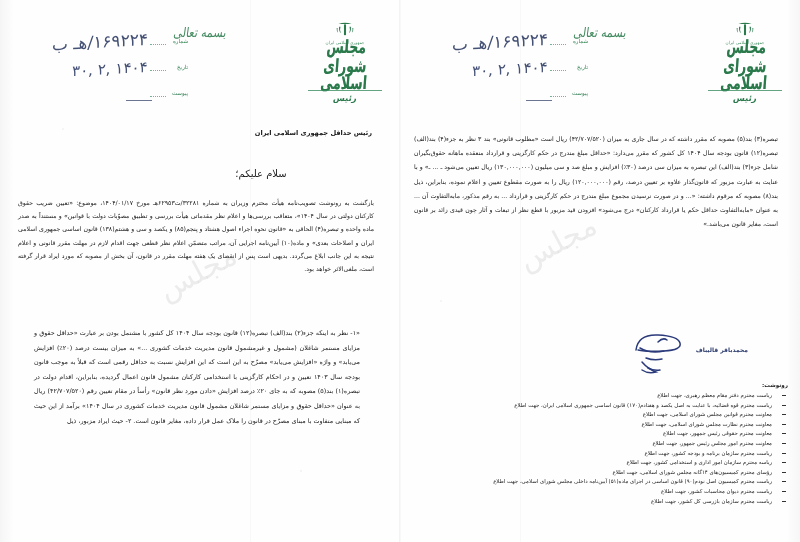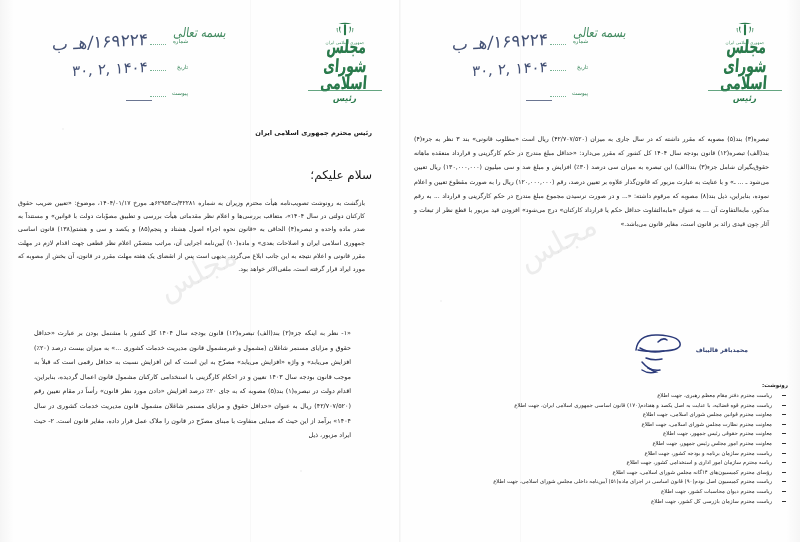--- a/index.html
+++ b/index.html
@@ -182,33 +182,33 @@
     font-size: 6.6px;
     line-height: 14px;
     color: #191919;
     font-weight: bold;
   }
   .greeting {
     position: absolute;
     top: 168px;
     right: 28px;
     left: 150px;
-    text-align: right;
-    font-size: 12px;
+    text-align: center;
+    font-size: 10px;
     color: #1c1c1c;
   }
 
   .body-block {
     position: absolute;
     text-align: justify;
     color: #1a1a1a;
     filter: blur(0.18px);
   }
   .body-block p {
-    margin: 0 13px 1px 0;
+    margin: 0 4px 1px 0;
   }
 
   
   .lp-para1 {
     top: 196px; right: 22px; left: 18px;
     font-size: 6.2px; line-height: 13.2px;
   }
   .lp-para2 {
     top: 326px; right: 36px; left: 34px;
     font-size: 6.4px; line-height: 14.6px;
@@ -351,21 +351,21 @@
         <span class="field-value small">۱۴۰۴ ,۲ ,۳۰</span>
       </div>
       <div class="field-row">
         <span class="field-label">پیوست</span>
         <span class="field-dots"></span>
         <span class="field-strike"></span>
       </div>
     </div>
 
     <div class="addressee">
-      <div>رئیس محترم جمهوری اسلامی ایران</div>
+      <div>رئیس حداقل جمهوری اسلامی ایران</div>
     </div>
 
     <div class="greeting">سلام علیکم؛</div>
 
     <div class="body-block lp-para1">
       <p>بازگشت به رونوشت تصویب‌نامه هیأت محترم وزیران به شماره ۳۲۲۸۱/ت۶۲۹۵۳هـ مورخ ۱۴۰۴/۰۱/۱۷، موضوع: «تعیین ضریب حقوق کارکنان دولتی در سال ۱۴۰۴»، متعاقب بررسی‌ها و اعلام نظر مقدماتی هیأت بررسی و تطبیق مصوّبات دولت با قوانین» و مستنداً به صدر ماده واحده و تبصره(۴) الحاقی به «قانون نحوه اجراء اصول هشتاد و پنجم(۸۵) و یکصد و سی و هشتم(۱۳۸) قانون اساسی جمهوری اسلامی ایران و اصلاحات بعدی» و ماده(۱۰) آیین‌نامه اجرایی آن، مراتب متضمّن اعلام نظر قطعی جهت اقدام لازم در مهلت مقرر قانونی و اعلام نتیجه به این جانب ابلاغ می‌گردد. بدیهی است پس از انقضای یک هفته مهلت مقرر در قانون، آن بخش از مصوبه که مورد ایراد قرار گرفته است، ملغی‌الاثر خواهد بود.</p>
     </div>
 
     <div class="body-block lp-para2">
       <p>«۱- نظر به اینکه جزء(۲) بند(الف) تبصره(۱۲) قانون بودجه سال ۱۴۰۴ کل کشور با مشتمل بودن بر عبارت «حداقل حقوق و مزایای مستمر شاغلان (مشمول و غیرمشمول قانون مدیریت خدمات کشوری ...» به میزان بیست درصد (۲۰٪) افزایش می‌یابد» و واژه «افزایش می‌یابد» مصرّح به این است که این افزایش نسبت به حداقل رقمی است که قبلاً به موجب قانون بودجه سال ۱۴۰۳ تعیین و در احکام کارگزینی با استخدامی کارکنان مشمول قانون اعمال گردیده، بنابراین، اقدام دولت در تبصره(۱) بند(۵) مصوبه که به جای ۲۰٪ درصد افزایش «دادن مورد نظر قانون» رأساً در مقام تعیین رقم (۴۲/۷۰۷/۵۲۰) ریال به عنوان «حداقل حقوق و مزایای مستمر شاغلان مشمول قانون مدیریت خدمات کشوری در سال ۱۴۰۴» برآمد از این حیث که مبنایی متفاوت با مبنای مصرّح در قانون را ملاک عمل قرار داده، مغایر قانون است. ۲- حیث ایراد مزبور، ذیل</p>

